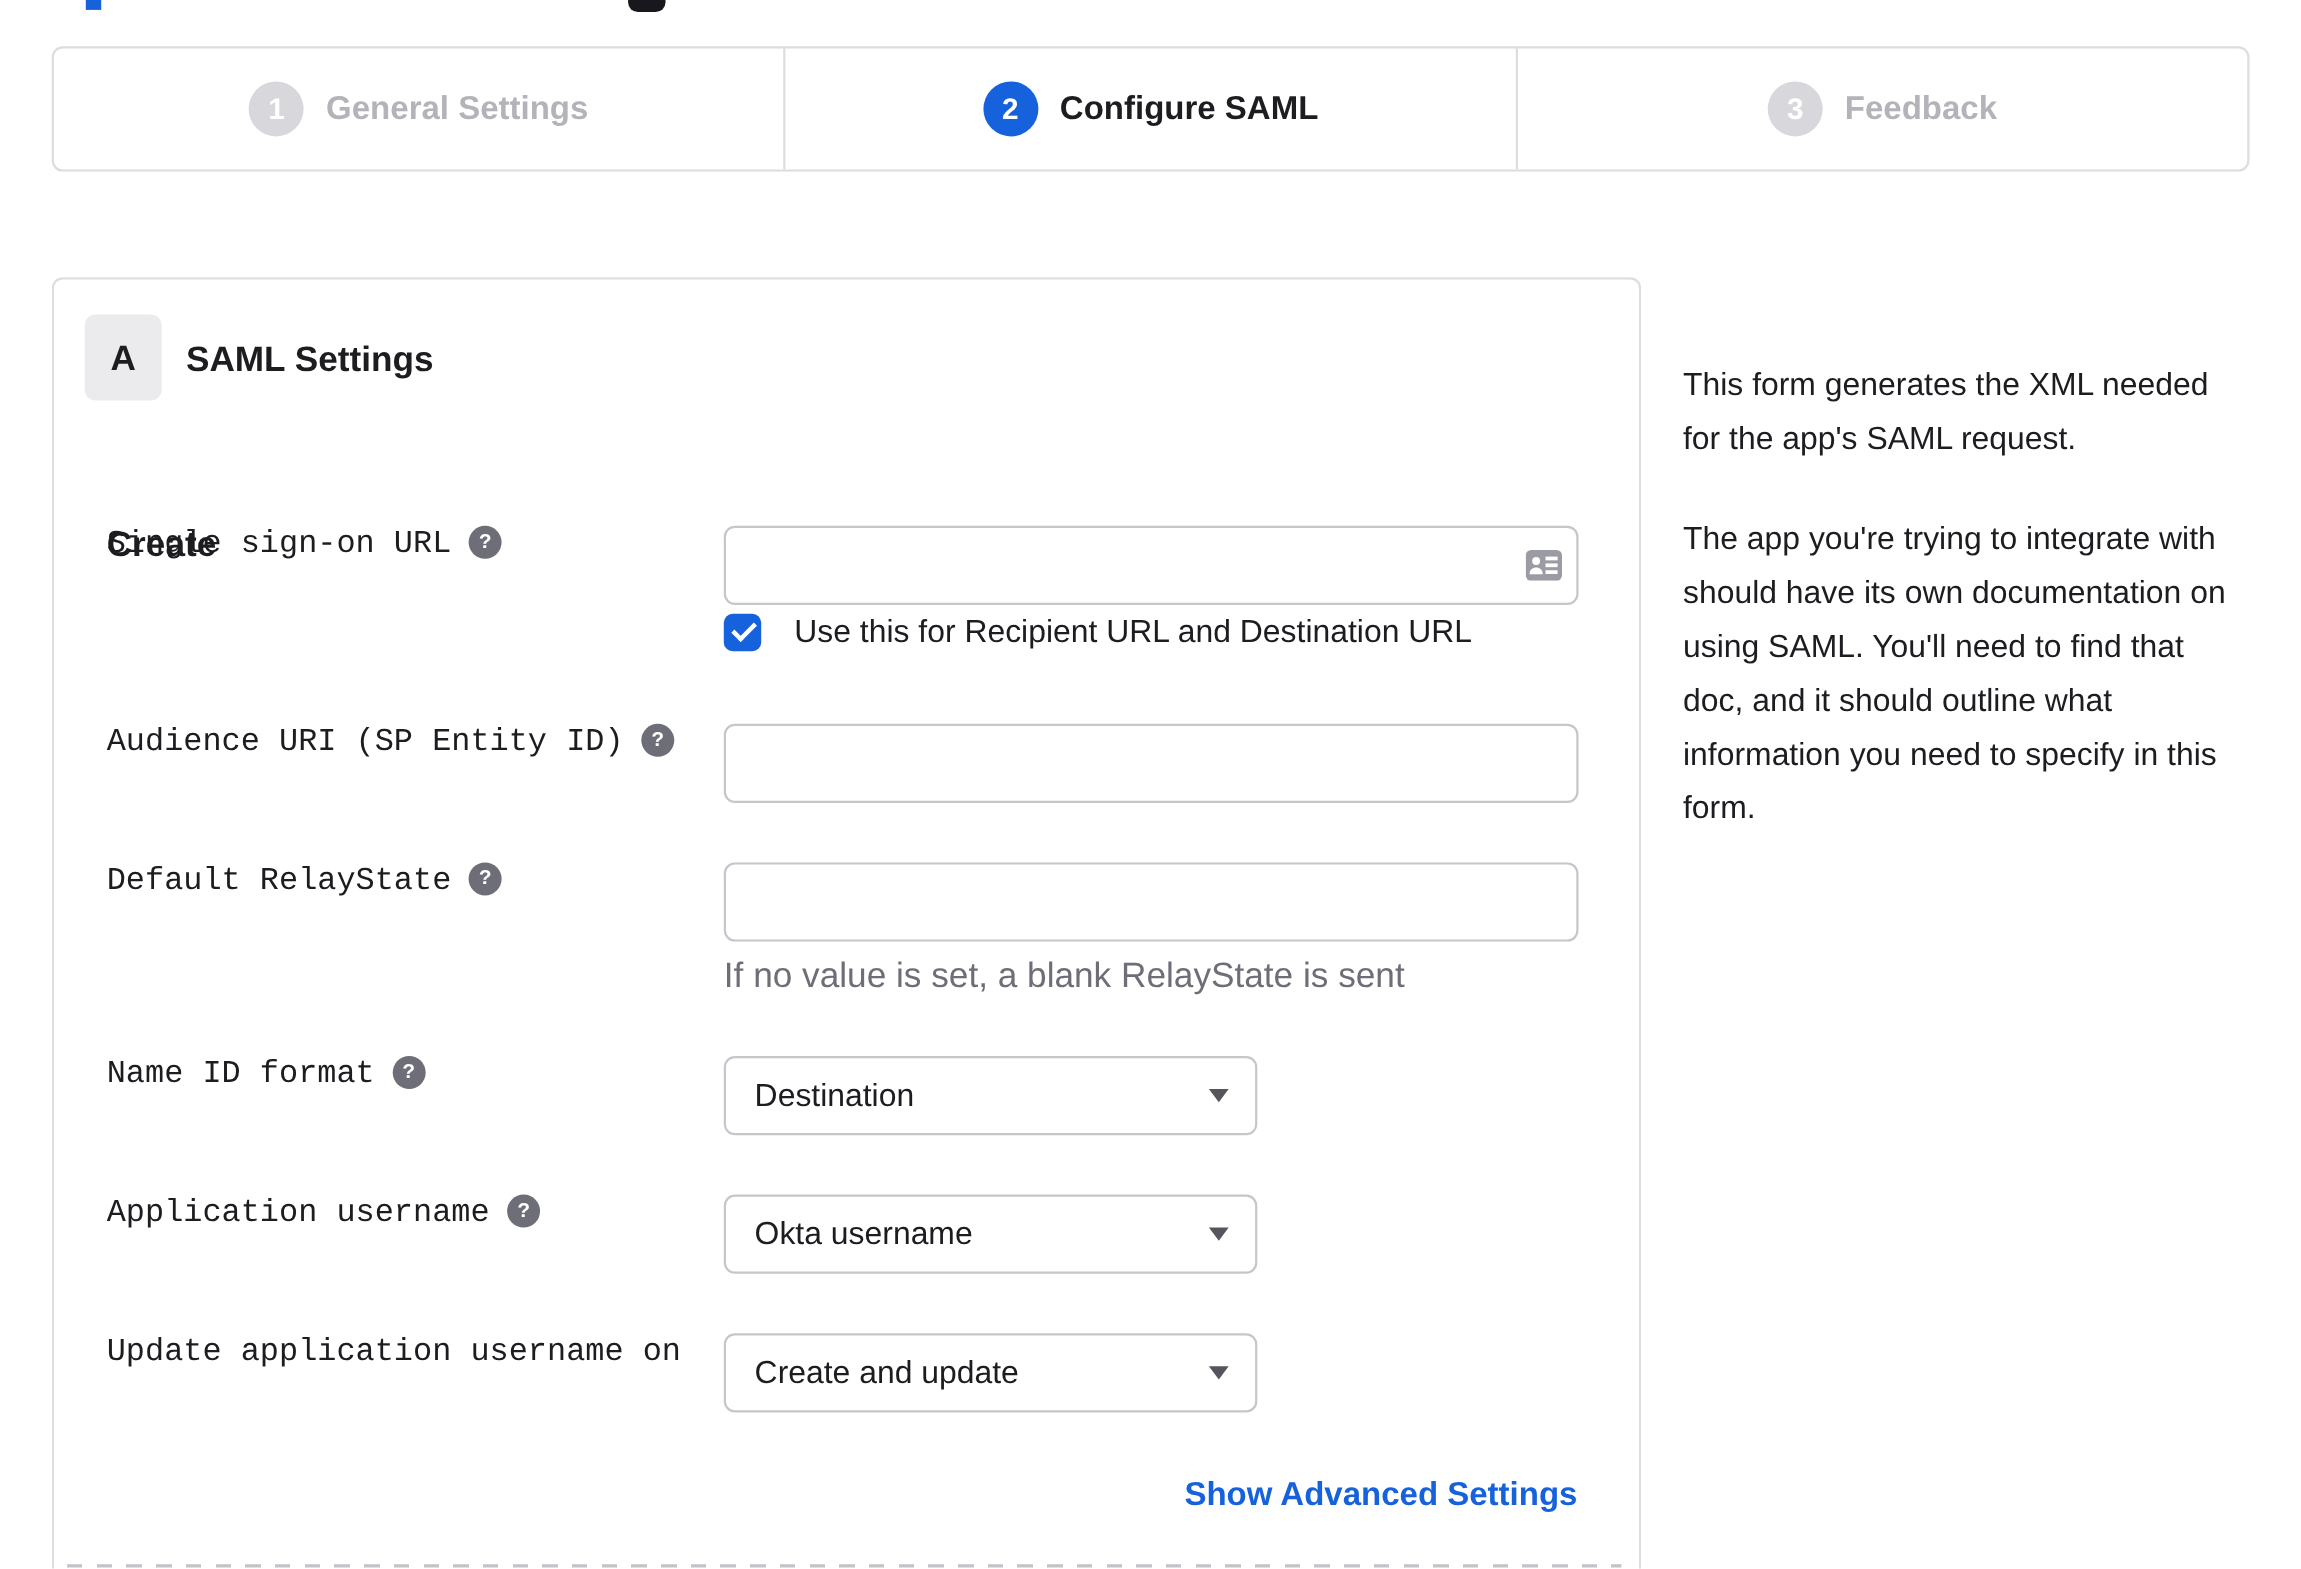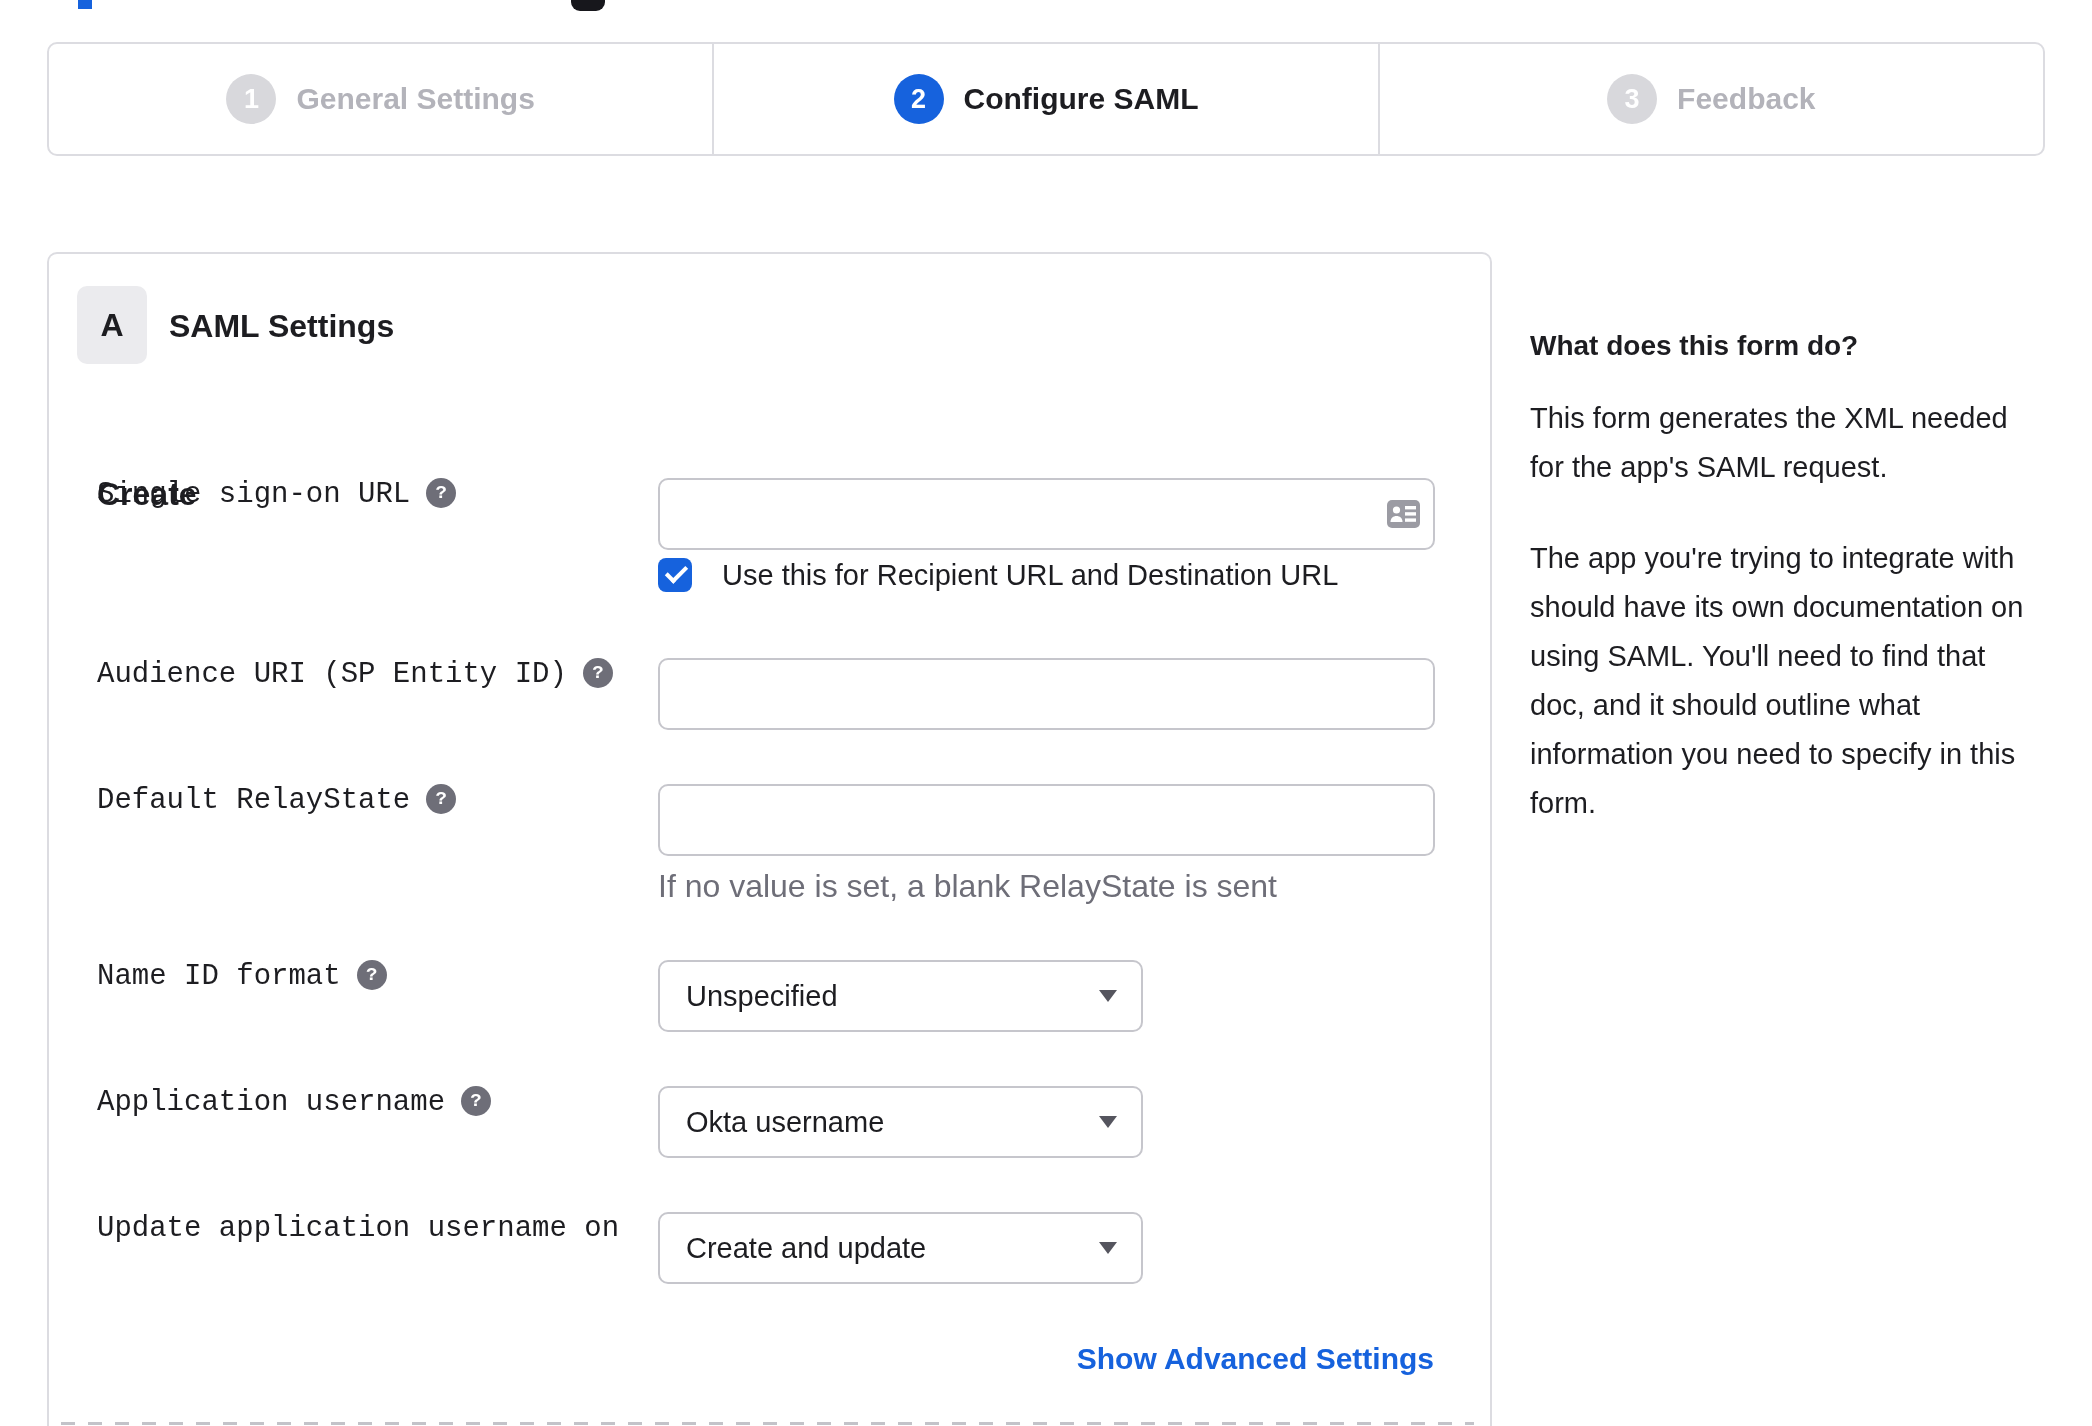--- a/index.html
+++ b/index.html
@@ -217,21 +217,21 @@
     </div>
   </div>
   <div class="field-hint" style="top:614px;">If no value is set, a blank RelayState is sent</div>
 
   <div class="row" style="top:706px;">
     <div class="row-label">
       <span>Name ID format</span>
       <span class="help-icon">?</span>
     </div>
     <div class="select-box">
-      <span>Unspecified</span>
+      <span>Destination</span>
       <span class="select-caret"></span>
     </div>
   </div>
 
   <div class="row" style="top:832px;">
     <div class="row-label">
       <span>Application username</span>
       <span class="help-icon">?</span>
     </div>
     <div class="select-box">
@@ -249,16 +249,15 @@
       <span class="select-caret"></span>
     </div>
   </div>
 
   <a class="advanced-link">Show Advanced Settings</a>
 
   <div class="dashed-separator"></div>
 </div>
 
 <div class="help-sidebar">
-  <h3>What does this form do?</h3>
   <p>This form generates the XML needed for the app's SAML request.</p>
   <p>The app you're trying to integrate with should have its own documentation on using SAML. You'll need to find that doc, and it should outline what information you need to specify in this form.</p>
 </div>
 
 </body></html>

